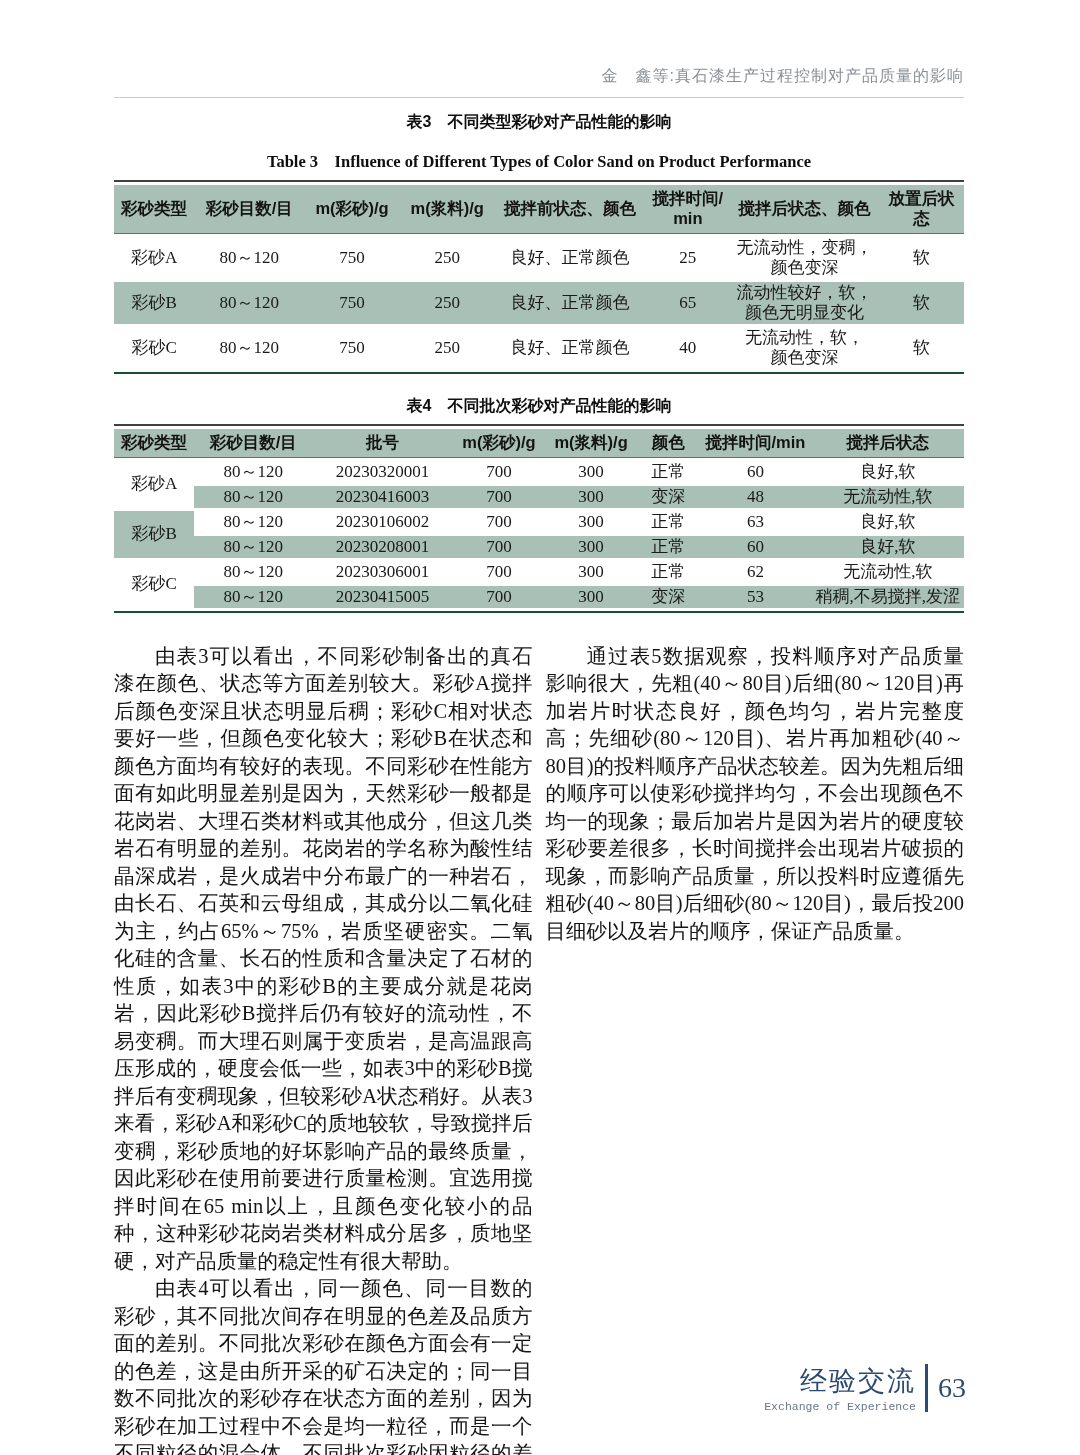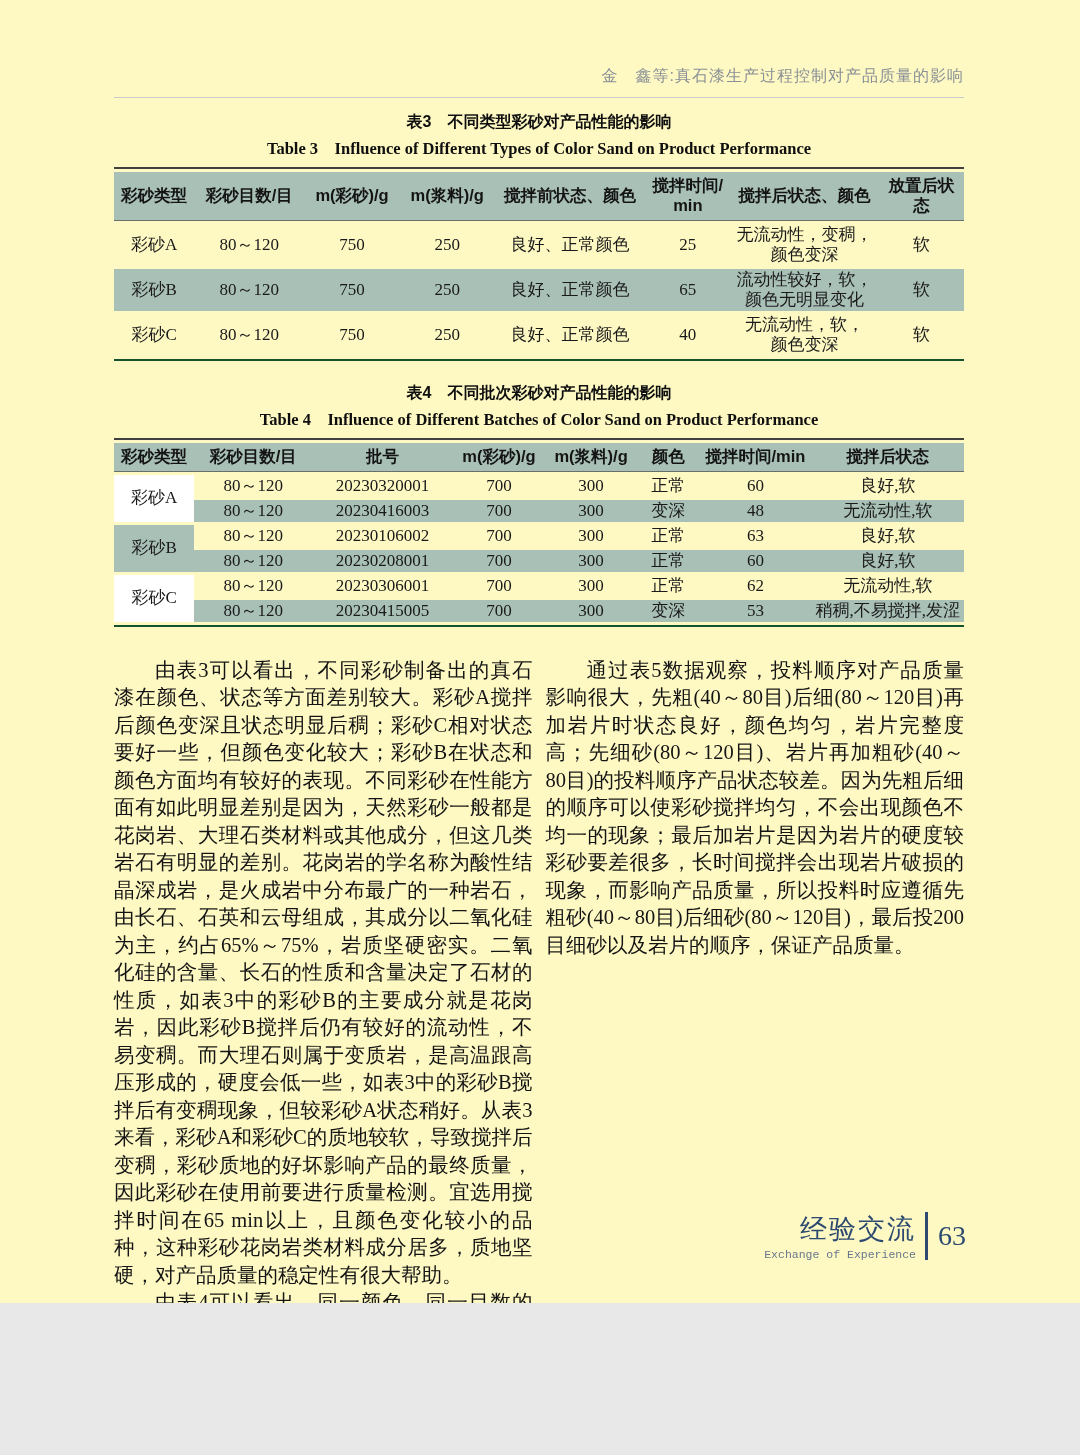--- a/index.html
+++ b/index.html
@@ -1,39 +1,39 @@
 <!DOCTYPE html>
 <html><head>
 <meta charset="utf-8">
 <style>
   * { box-sizing: border-box; margin: 0; padding: 0; }
   html, body { background: #e8e8e8; }
   .page {
-    width: 1080px; height: 1303px; margin: 0 auto; background: #fef9c3;
+    width: 1080px; height: 1455px; margin: 0 auto; background: #ffffff;
     position: relative; overflow: hidden;
     font-family: "Liberation Serif", serif; color: #1a1a1a;
   }
   .content { padding: 0 116px 0 114px; }
 
   .running-header {
     padding-top: 66px; text-align: right;
     font-family: "Liberation Sans", sans-serif;
     font-size: 16px; color: #8a9096; letter-spacing: 1px;
   }
   .header-rule { border-bottom: 1px solid #c7cbce; margin-top: 10px; }
 
   .tbl-title-zh {
     text-align: center; font-family: "Liberation Sans", sans-serif;
     font-weight: bold; font-size: 16px; color: #0f0f0f;
   }
   .t3-title { margin-top: 14px; }
   .t4-title { margin-top: 22px; }
   .tbl-title-en {
     text-align: center; font-family: "Liberation Serif", serif;
-    font-weight: bold; font-size: 16.5px; margin-top: 5px; color: #0f0f0f;
+    font-weight: bold; font-size: 16.5px; margin-top: 18px; color: #0f0f0f;
   }
 
   .tbl-wrap { border-top: 2px solid #404040; border-bottom: 2px solid #14532d; margin-top: 7px; }
   table { width: 100%; border-collapse: separate; border-spacing: 0 3px; table-layout: fixed; }
   th {
     background: #a9c0b7; font-family: "Liberation Sans", sans-serif;
     font-weight: bold; font-size: 16.5px; color: #141414;
     text-align: center; vertical-align: middle;
     padding: 4px 2px; line-height: 1.2; white-space: pre-line;
     border-bottom: 1px solid #6a6f6d;
@@ -135,21 +135,20 @@
           <td>40</td>
           <td>无流动性，软，
 颜色变深</td>
           <td>软</td>
         </tr>
       </tbody>
         </table>
     </div>
 
     <div class="tbl-title-zh t4-title">表4　不同批次彩砂对产品性能的影响</div>
-    <div class="tbl-title-en">Table 4　Influence of Different Batches of Color Sand on Product Performance</div>
 
     <div class="tbl-wrap">
       <table class="t4">
         <colgroup>
           <col style="width:80px">
             <col style="width:118px">
             <col style="width:140px">
             <col style="width:92px">
           <col style="width:92px">
             <col style="width:62px">

